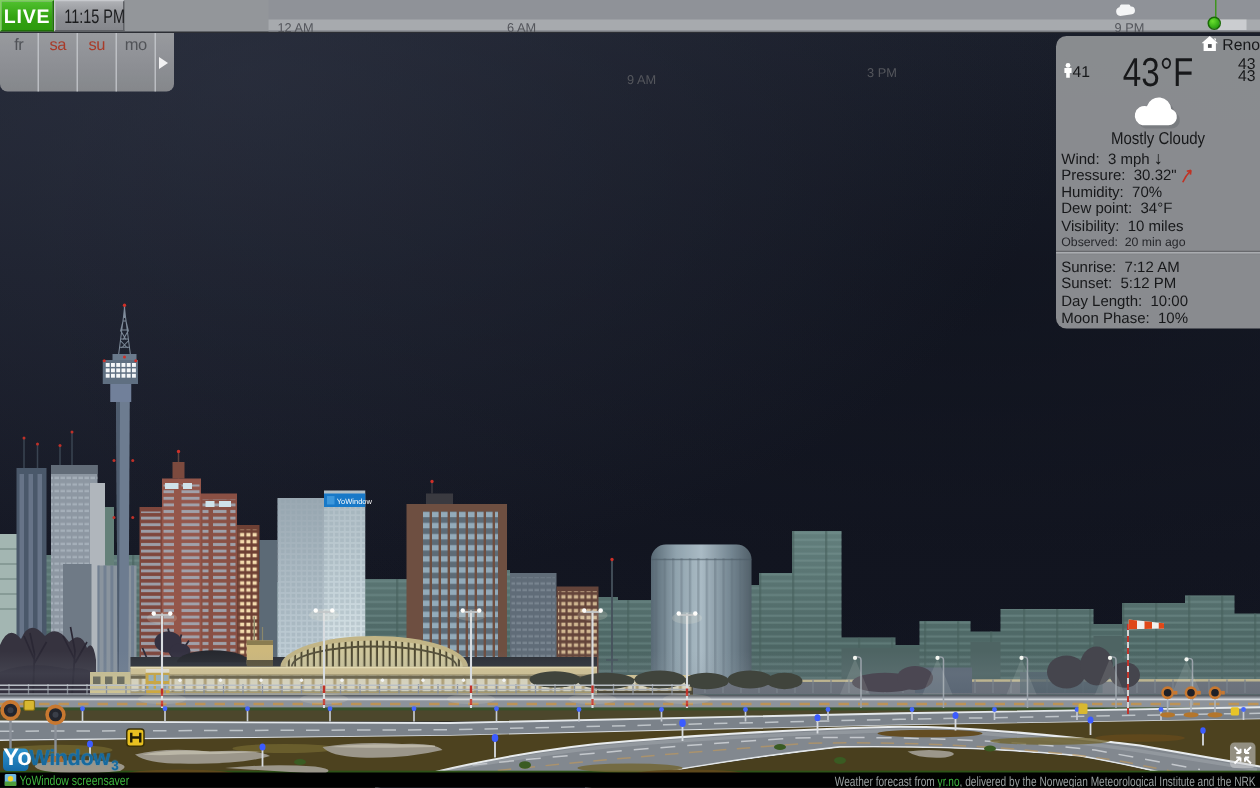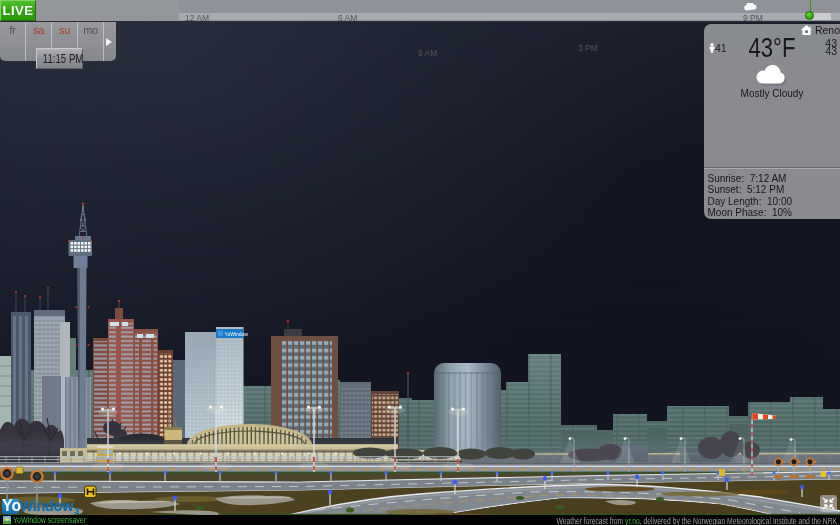--- a/index.html
+++ b/index.html
@@ -3,21 +3,21 @@
 <meta charset="utf-8">
 <style>
 html,body{margin:0;padding:0;background:#000;}
 *{box-sizing:border-box;}
 .stage{position:relative;width:840px;height:525px;overflow:hidden;background:#161a25;font-family:"Liberation Sans",sans-serif;}
 .scene{position:absolute;left:0;top:0;z-index:1;}
 
 .topbar{position:absolute;left:0;top:0;width:840px;height:22px;z-index:10;background:#93969a;border-bottom:1.5px solid #2c2e34;}
 .tb-sec{position:absolute;top:0;height:20.5px;white-space:nowrap;background:linear-gradient(#aeb0b4,#8d8f94 55%,#85878c);border:1px solid #c8cace;border-right-color:#5e6065;border-bottom-color:#5e6065;color:#1b1c1e;font-size:12.5px;line-height:19px;text-align:center;}
 .tb-live{left:0;width:36px;background:linear-gradient(#4fc02e,#33a312 55%,#2d9a0e);border-color:#7ed45e;border-right-color:#1e7006;border-bottom-color:#1e7006;color:#fff;font-weight:bold;letter-spacing:.5px;font-size:13px;}
-.tb-time{left:36px;width:47px;margin-top:48px;}
+.tb-time{left:36px;width:47px;}
 .cond{display:inline-block;width:100%;text-align:center;transform:scaleX(0.78);transform-origin:center;white-space:nowrap;}
 .tb-date{left:83px;width:96px;}
 .tb-timeline{position:absolute;left:179px;top:0;right:0;height:20.5px;background:#8f9298;}
 .tb-strip{position:absolute;left:0;right:0;top:13px;height:6.5px;background:#a7aaae;}
 .tb-strip-light{position:absolute;left:633px;width:19px;top:0;height:6.5px;background:#cbcdd0;}
 .tl-label{position:absolute;top:12.5px;font-size:8.5px;color:#54565c;}
 .cursor-line{position:absolute;left:630.5px;top:0;width:1.5px;height:13px;background:#3f941f;}
 .cursor-ball{position:absolute;left:626px;top:10.5px;width:9px;height:9px;border-radius:50%;background:radial-gradient(circle at 35% 30%,#6ae02e,#2da512 70%,#1f8c08);border:.5px solid #1a6a06;}
 .tl-cloud{position:absolute;left:563.5px;top:3px;}
 
@@ -710,20 +710,30 @@
           <path d="M0.6 3.4 h4.8 v3.2 h-1.2 v3.2 h-2.4 v-3.2 h-1.2 z" fill="#fff"></path>
         </svg>41</div>
   <div class="p-right">43<br>43</div>
   <svg width="38" height="26" viewBox="0 0 38 26" style="position:absolute;left:50px;top:39px;">
         <g transform="translate(2,2.2)">
           <path d="M7.5 20.5 h17.5 a5.6 5.6 0 0 0 1.8-10.9 a8.3 8.3 0 0 0 -16.2-1.8 a6.4 6.4 0 0 0 -3.1 12.7 z" fill="#76787c" opacity="0.8"></path>
         </g>
         <path d="M7.5 20.5 h17.5 a5.6 5.6 0 0 0 1.8-10.9 a8.3 8.3 0 0 0 -16.2-1.8 a6.4 6.4 0 0 0 -3.1 12.7 z" fill="#ffffff"></path>
       </svg>
   <div class="p-desc">Mostly Cloudy</div>
+  <div class="p-rows">
+        <div class="pr">Wind:&nbsp; 3 mph <span style="font-size:12px;">↓</span></div>
+        <div class="pr">Pressure:&nbsp; 30.32" <svg width="9" height="11" viewBox="0 0 9 11" style="vertical-align:-2px;">
+            <path d="M1.5 10.5 C3 7 4.5 5 7 2.5 M7 2.5 L4.2 3.2 M7 2.5 L6.6 5.4" stroke="#c03224" stroke-width="1.1" fill="none"></path>
+          </svg></div>
+        <div class="pr">Humidity:&nbsp; 70%</div>
+        <div class="pr">Dew point:&nbsp; 34°F</div>
+        <div class="pr">Visibility:&nbsp; 10 miles</div>
+        <div class="pr p-obs">Observed:&nbsp; 20 min ago</div>
+      </div>
   <div class="p-sep"></div>
   <div class="p-rows2">
         <div class="pr">Sunrise:&nbsp; 7:12 AM</div>
         <div class="pr">Sunset:&nbsp; 5:12 PM</div>
         <div class="pr">Day Length:&nbsp; 10:00</div>
         <div class="pr">Moon Phase:&nbsp; 10%</div>
       </div>
 </div>
 
 <div class="logo">

